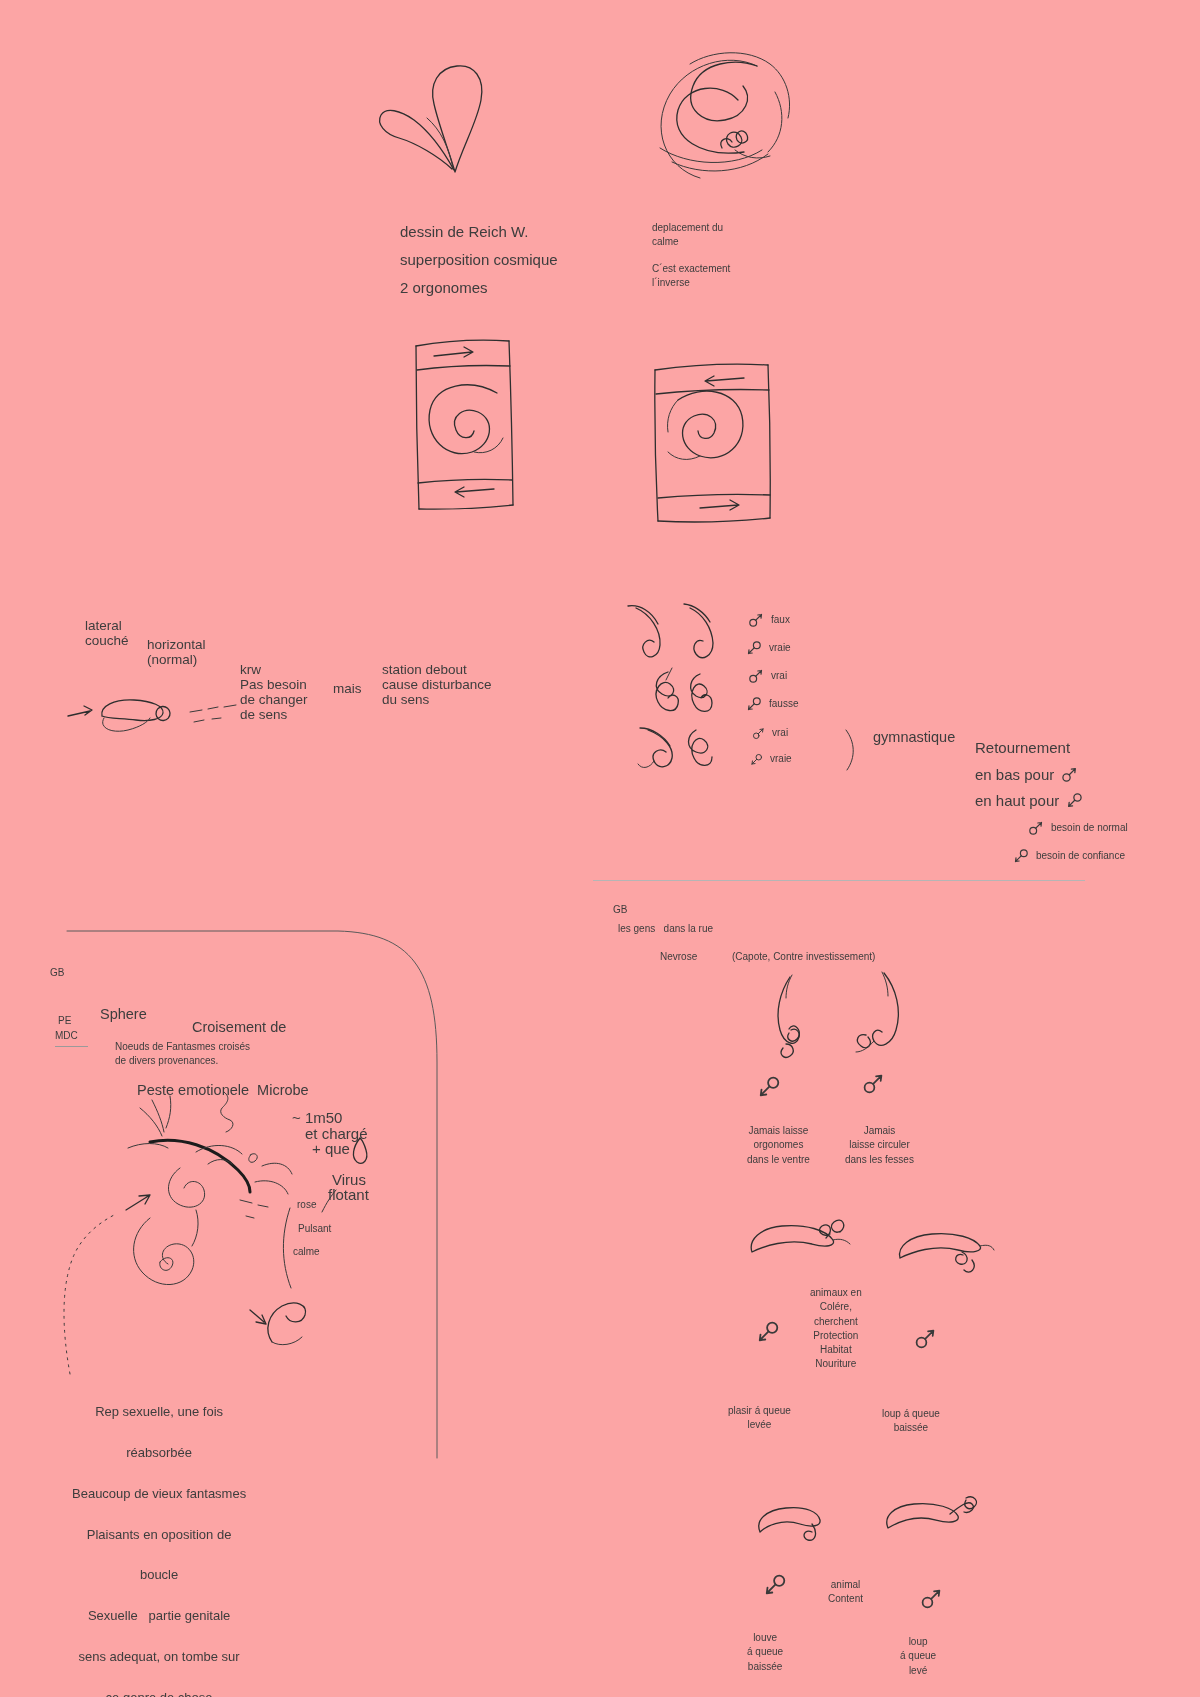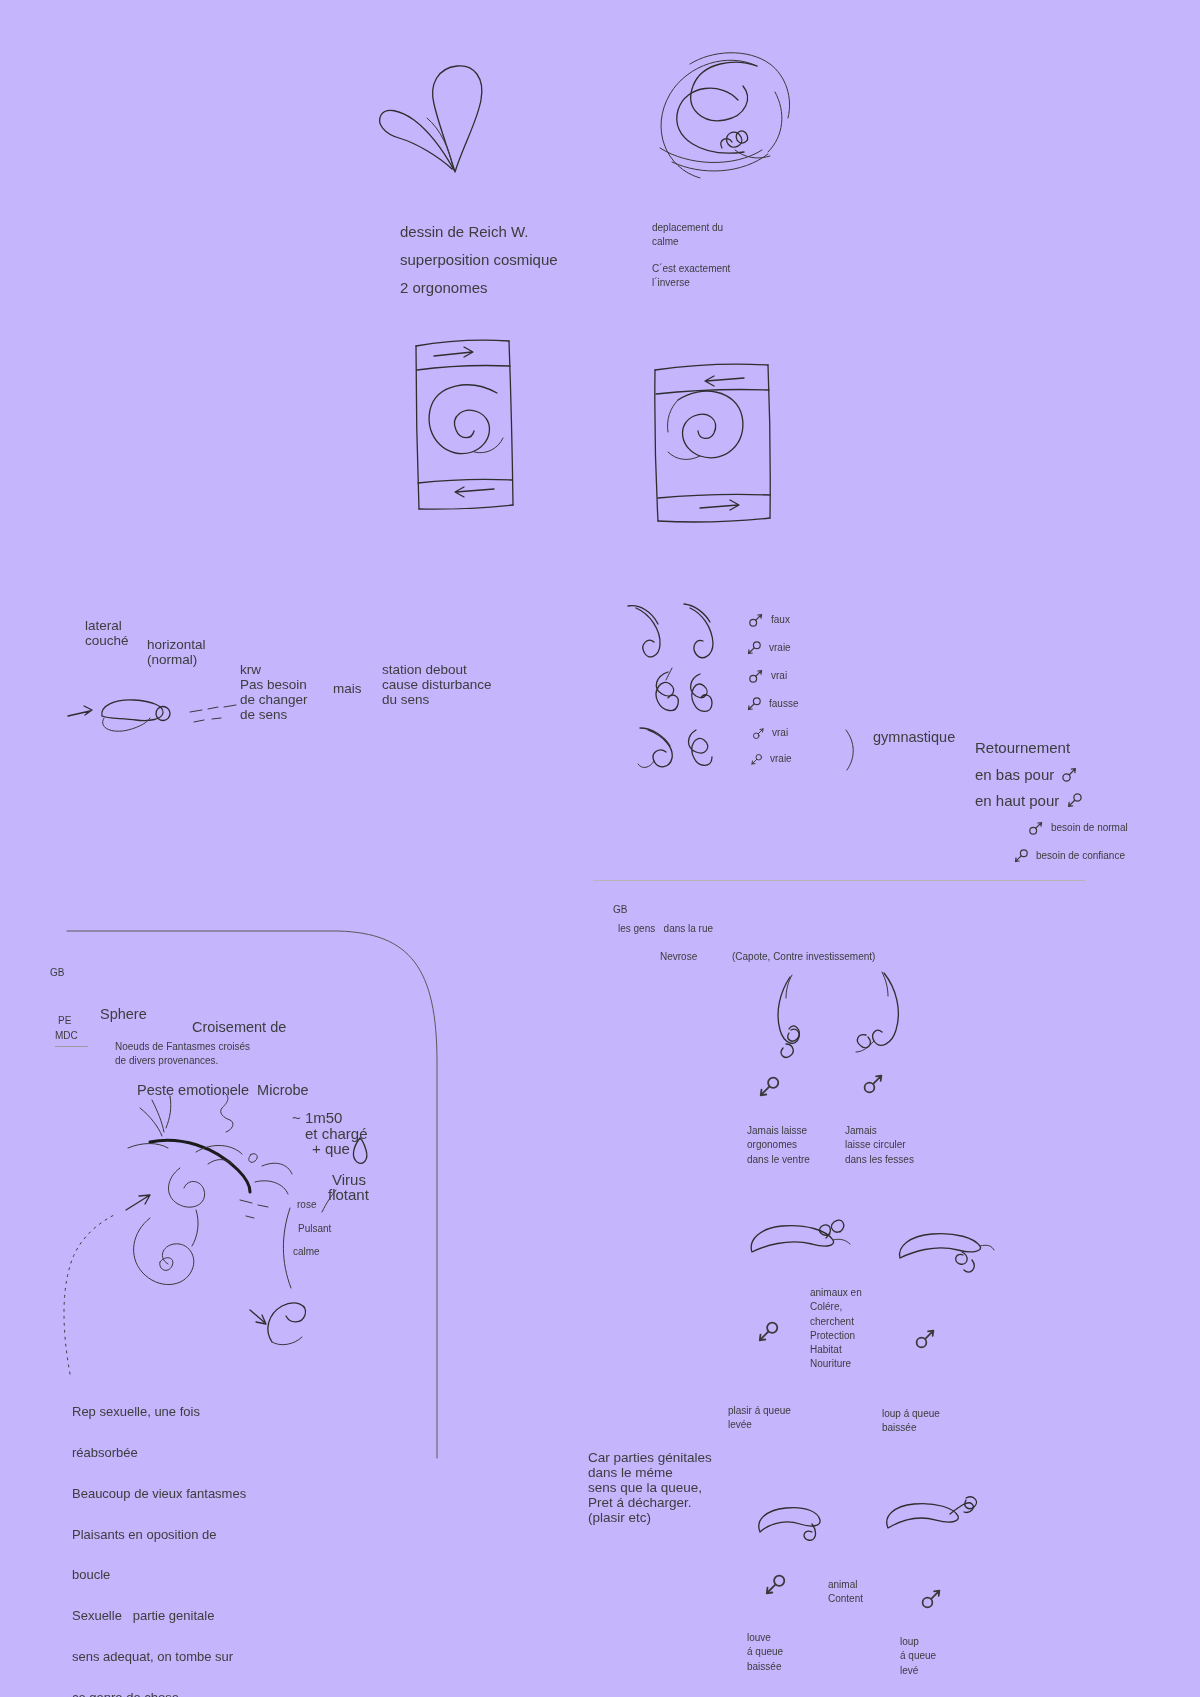--- a/index.html
+++ b/index.html
@@ -1,17 +1,17 @@
 <!DOCTYPE html>
 <html><head>
 <meta charset="utf-8">
 <style>
   html,body{margin:0;padding:0;background:#fff;}
-  #page{position:relative;width:1200px;height:1697px;background:#c4b5fd;overflow:hidden;
-        font-family:"Liberation Sans","DejaVu Sans",sans-serif;color:#3d3d3d;}
+  #page{position:relative;width:1200px;height:1697px;background:#fca5a5;overflow:hidden;
+        font-family:"Liberation Sans","DejaVu Sans",sans-serif;color:#3d3d3d;text-align:center;}
   .abs{position:absolute;}
   .t13{font-size:13px;line-height:13.6px;}
   .t135{font-size:13.5px;line-height:15px;}
   .t14{font-size:10px;line-height:14.3px;}
   .t145{font-size:14.5px;line-height:15px;}
   .t15{font-size:15px;line-height:16px;}
   .row{display:flex;align-items:center;gap:7px;}
   .ink{stroke:#2e2e2e;fill:none;stroke-width:1.3;stroke-linecap:round;stroke-linejoin:round;}
   .ink-thin{stroke:#3a3a3a;fill:none;stroke-width:1;stroke-linecap:round;}
   .ink-bold{stroke:#1c1c1c;fill:none;stroke-width:3;stroke-linecap:round;}
@@ -335,27 +335,20 @@
 
   <div class="abs t14" style="left:728px;top:1404px">
     <div>plasir á queue</div>
     <div>levée</div>
   </div>
   <div class="abs t14" style="left:882px;top:1407px">
     <div>loup á queue</div>
     <div>baissée</div>
   </div>
 
-  <div class="abs t135" style="left:588px;top:1450px">
-    <div>Car parties génitales</div>
-    <div>dans le méme</div>
-    <div>sens que la queue,</div>
-    <div>Pret á décharger.</div>
-    <div>(plasir etc)</div>
-  </div>
 
   <div class="abs" style="left:763px;top:1573px">
     <svg class="mi" width="24" height="24" viewBox="0 0 16 16">
         <circle cx="10.8" cy="5.2" r="3.4"></circle>
         <path d="M8.2 7.8 L2.5 13.5 M2.5 13.5 L6.2 13 M2.5 13.5 L3 9.8"></path>
       </svg>
   </div>
   <div class="abs t14" style="left:828px;top:1578px">
     <div>animal</div>
     <div>Content</div>

